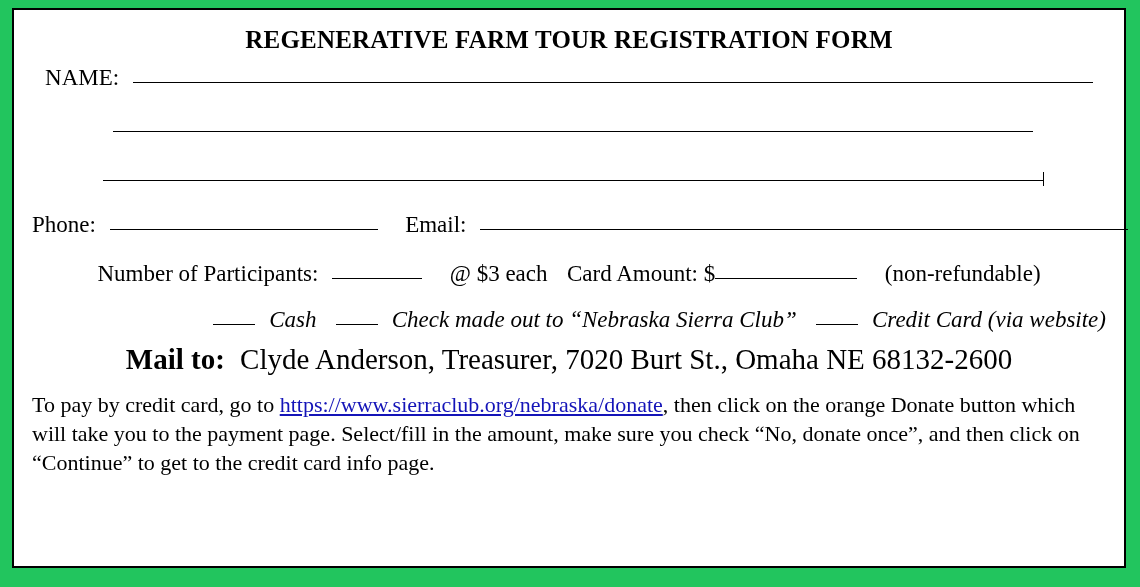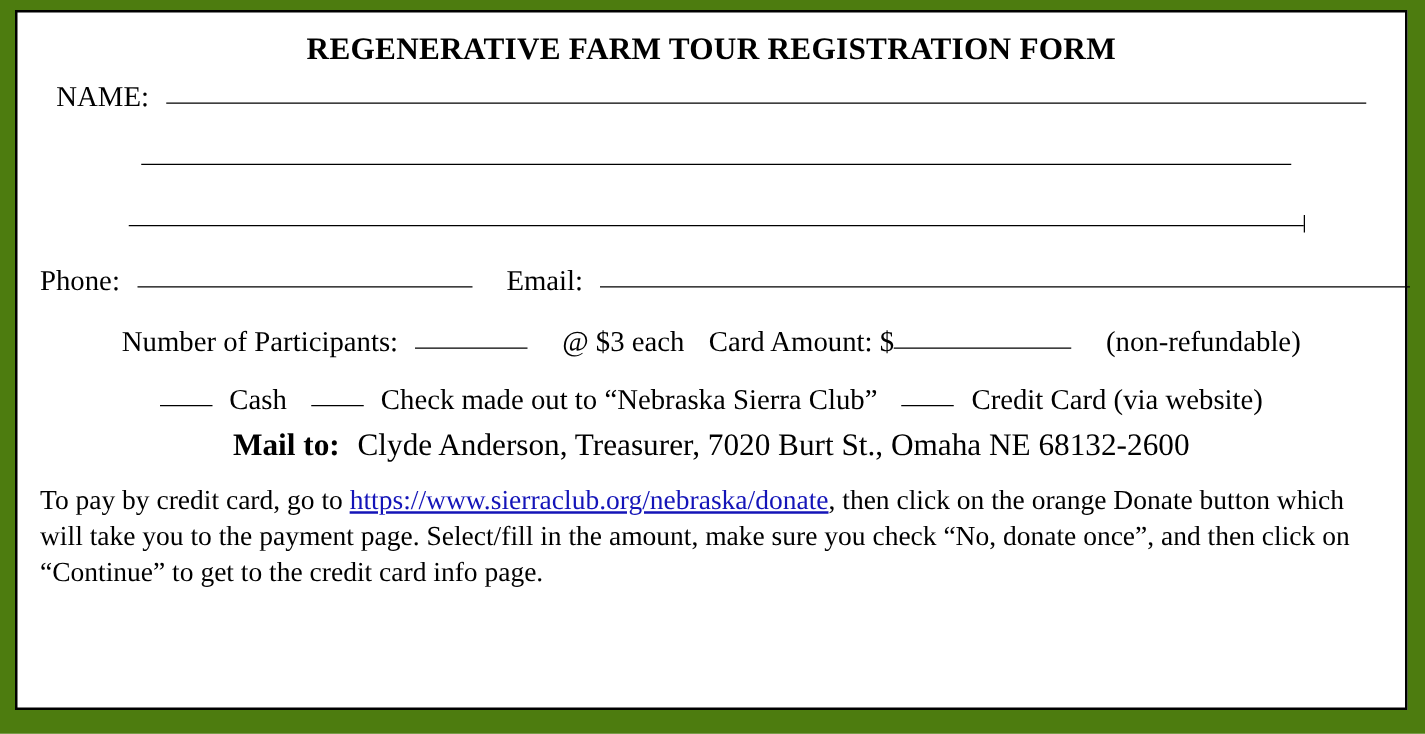--- a/index.html
+++ b/index.html
@@ -11,21 +11,21 @@
     width: 1140px;
     height: 587px;
     font-family: "Liberation Serif", serif;
     color: #000000;
     overflow: hidden;
   }
   .page {
     position: relative;
     width: 1140px;
     height: 587px;
-    background: #4d7c0f;
+    background: #22c55e;
     box-sizing: border-box;
   }
   .form-box {
     position: absolute;
     left: 12px;
     top: 8px;
     width: 1114px;
     height: 560px;
     border: 2px solid #000000;
     box-sizing: border-box;
@@ -70,34 +70,35 @@
   .row-address .rule { width: 920px; }
   .row-city .rule { width: 940px; }
   .row-phone .rule-phone { width: 268px; }
   .row-phone .rule-email { width: 648px; }
   .row-participants { margin-bottom: 22px; }
   .row-participants .rule-participants { width: 90px; }
   .row-participants .rule-total { width: 142px; }
 
   .payline {
     font-size: 23px;
-    text-align: center;
+    text-align: right;
     margin: 12px 0 10px 0;
     white-space: nowrap;
+    font-style: italic;
   }
   .payline .blank {
     display: inline-block;
     width: 42px;
     border-bottom: 1.5px solid #000;
     height: 0;
     position: relative;
     top: -2px;
   }
   .mailline {
-    font-size: 25px;
+    font-size: 29px;
     text-align: center;
     margin: 0 0 14px 0;
     white-space: nowrap;
   }
   .mailline b { font-weight: bold; }
   .para {
     font-size: 22px;
     line-height: 1.32;
     text-align: left;
     margin: 0;

